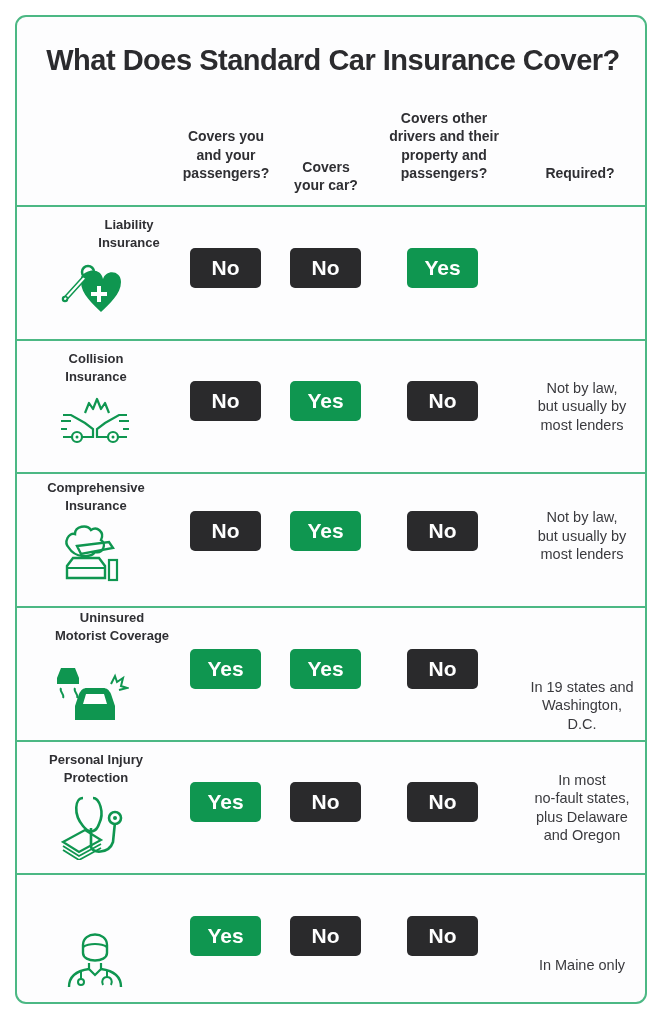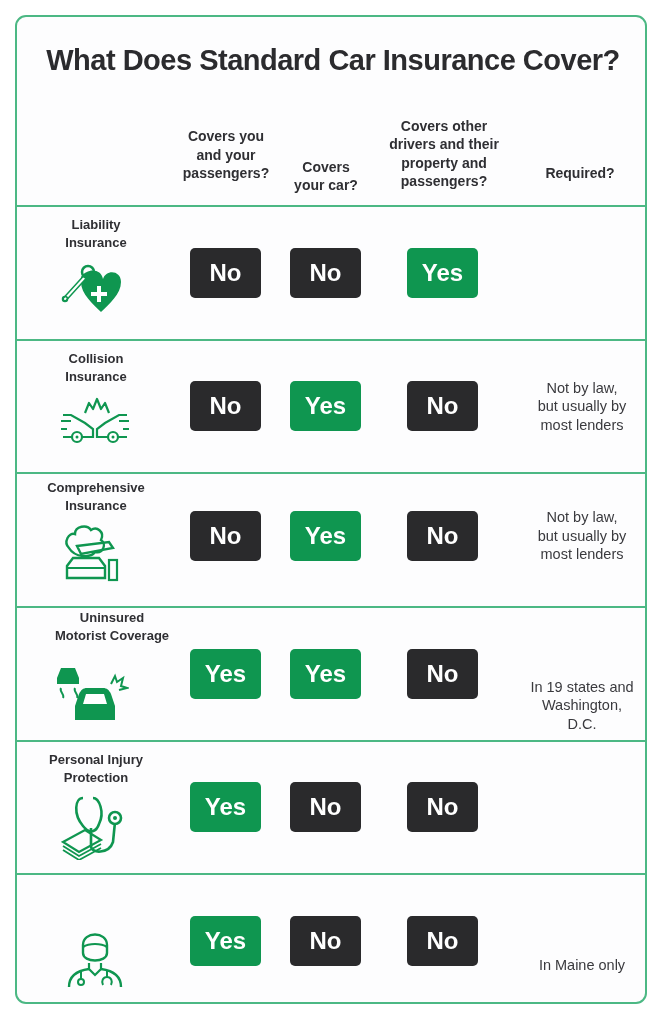--- a/index.html
+++ b/index.html
@@ -4,52 +4,52 @@
 <style>
   html, body { margin:0; padding:0; background:#ffffff; }
   body { width:666px; height:1024px; position:relative; font-family:"Liberation Sans", "DejaVu Sans", sans-serif; color:#2b2b2e; overflow:hidden; }
   .card { position:absolute; left:15px; top:15px; width:632px; height:989px; border:2px solid #4cb884; border-radius:11px; box-sizing:border-box; background:#fdfdfe; }
   .title { position:absolute; left:0; width:666px; top:44px; text-align:center; font-size:29px; font-weight:bold; color:#2b2b2e; letter-spacing:-0.5px; }
   .col-head { position:absolute; text-align:center; font-size:14px; font-weight:bold; line-height:18.5px; color:#2f2f33; }
   .hline { position:absolute; left:15px; width:632px; height:2px; background:#4cb884; }
   .row { position:absolute; left:17px; width:628px; }
   .row-label { position:absolute; left:0; width:158px; text-align:center; font-size:13px; font-weight:bold; line-height:17.5px; color:#2f2f33; }
   .row-icon { position:absolute; width:70px; height:56px; }
-  .pill { position:absolute; width:71px; height:50px; border-radius:5px; color:#fff; font-size:24px; font-weight:bold; display:flex; align-items:center; justify-content:center; }
+  .pill { position:absolute; width:71px; height:40px; border-radius:5px; color:#fff; font-size:21px; font-weight:bold; display:flex; align-items:center; justify-content:center; }
   .pill.yes { background:#0f9650; }
   .pill.no { background:#2a2a2c; }
   .req { position:absolute; left:495px; width:140px; text-align:center; font-size:14.5px; line-height:18.5px; color:#3a3a3e; display:flex; align-items:center; justify-content:center; }
 </style>
 </head>
 <body>
 
 <div class="card"></div>
 
 <div class="title">What Does Standard Car Insurance Cover?</div>
 
 <div class="col-head" style="left:176px;width:100px;top:127px;white-space:pre-line;">Covers you
 and your
 passengers?</div>
 <div class="col-head" style="left:282px;width:88px;top:145.5px;white-space:pre-line;margin-top:12px;">Covers
 your car?</div>
-<div class="col-head" style="left:378px;width:132px;top:108.5px;white-space:pre-line;margin-top:8px;">Covers other
+<div class="col-head" style="left:378px;width:132px;top:108.5px;white-space:pre-line;">Covers other
 drivers and their
 property and
 passengers?</div>
 <div class="col-head" style="left:530px;width:100px;top:164px;">Required?</div>
 
 <div class="hline" style="top:205px;"></div>
 <div class="hline" style="top:339px;"></div>
 <div class="hline" style="top:472px;"></div>
 <div class="hline" style="top:606px;"></div>
 <div class="hline" style="top:740px;"></div>
 <div class="hline" style="top:873px;"></div>
 
 <div class="row" style="top:207px;height:132px;">
-  <div class="row-label" style="top:9px;white-space:pre-line;">Liability
+  <div class="row-label" style="top:9px;white-space:pre-line;padding-left:33px;">Liability
 Insurance</div>
   <div class="row-icon" style="left:44px;top:52px;">
     <svg width="70" height="62" viewBox="0 0 70 62">
       <path d="M30 18 c6 -9 20 -9 22 2 c3 -10 18 -9 18 3 c0 12 -12 22 -20 30 c-8 -8 -20 -18 -20 -30z" fill="#0f9650" transform="translate(-10,0)"></path>
       <rect x="36" y="27" width="4" height="16" fill="#fff"></rect>
       <rect x="30" y="33" width="16" height="4" fill="#fff"></rect>
       <path d="M4 40 L24 18" stroke="#0f9650" stroke-width="5" stroke-linecap="round" fill="none"></path>
       <path d="M4 40 L24 18" stroke="#fff" stroke-width="2" stroke-linecap="round" fill="none"></path>
       <circle cx="27" cy="13" r="6" fill="none" stroke="#0f9650" stroke-width="2.5"></circle>
       <circle cx="4" cy="40" r="2.5" fill="none" stroke="#0f9650" stroke-width="1.5"></circle>
@@ -132,20 +132,24 @@
       <path d="M30 34 L30 52 c0 8 18 8 22 -4 L54 28" fill="none" stroke="#0f9650" stroke-width="2.6"></path>
       <circle cx="54" cy="24" r="6" fill="#fff" stroke="#0f9650" stroke-width="2.6"></circle>
       <circle cx="54" cy="24" r="2" fill="#0f9650"></circle>
       <path d="M2 48 L24 36 L40 46 L18 58z" fill="none" stroke="#0f9650" stroke-width="2.2"></path>
       <path d="M2 52 L18 62 L40 50 M2 56 L18 66 L40 54" fill="none" stroke="#0f9650" stroke-width="1.8"></path>
     </svg>
   </div>
   <div class="pill yes" style="left:173px;top:40px;">Yes</div>
   <div class="pill no" style="left:273px;top:40px;">No</div>
   <div class="pill no" style="left:390px;top:40px;">No</div>
+  <div class="req" style="top:0;height:131px;white-space:pre-line;">In most
+no-fault states,
+plus Delaware
+and Oregon</div>
 </div>
 
 <div class="row" style="top:875px;height:129px;">
   <div class="row-icon" style="left:48px;top:54px;">
     <svg width="60" height="60" viewBox="0 0 60 60">
       <path d="M18 16 c0 -14 24 -14 24 0 L42 24 c0 10 -24 10 -24 0z" fill="none" stroke="#0f9650" stroke-width="2.4"></path>
       <path d="M18 18 c6 -4 18 -4 24 0" fill="none" stroke="#0f9650" stroke-width="2.2"></path>
       <path d="M24 34 L24 40 L30 46 L36 40 L36 34" fill="none" stroke="#0f9650" stroke-width="2.2"></path>
       <path d="M4 58 c0 -10 6 -16 20 -18 M56 58 c0 -10 -6 -16 -20 -18" fill="none" stroke="#0f9650" stroke-width="2.4"></path>
       <path d="M16 42 L16 50" stroke="#0f9650" stroke-width="2"></path>

